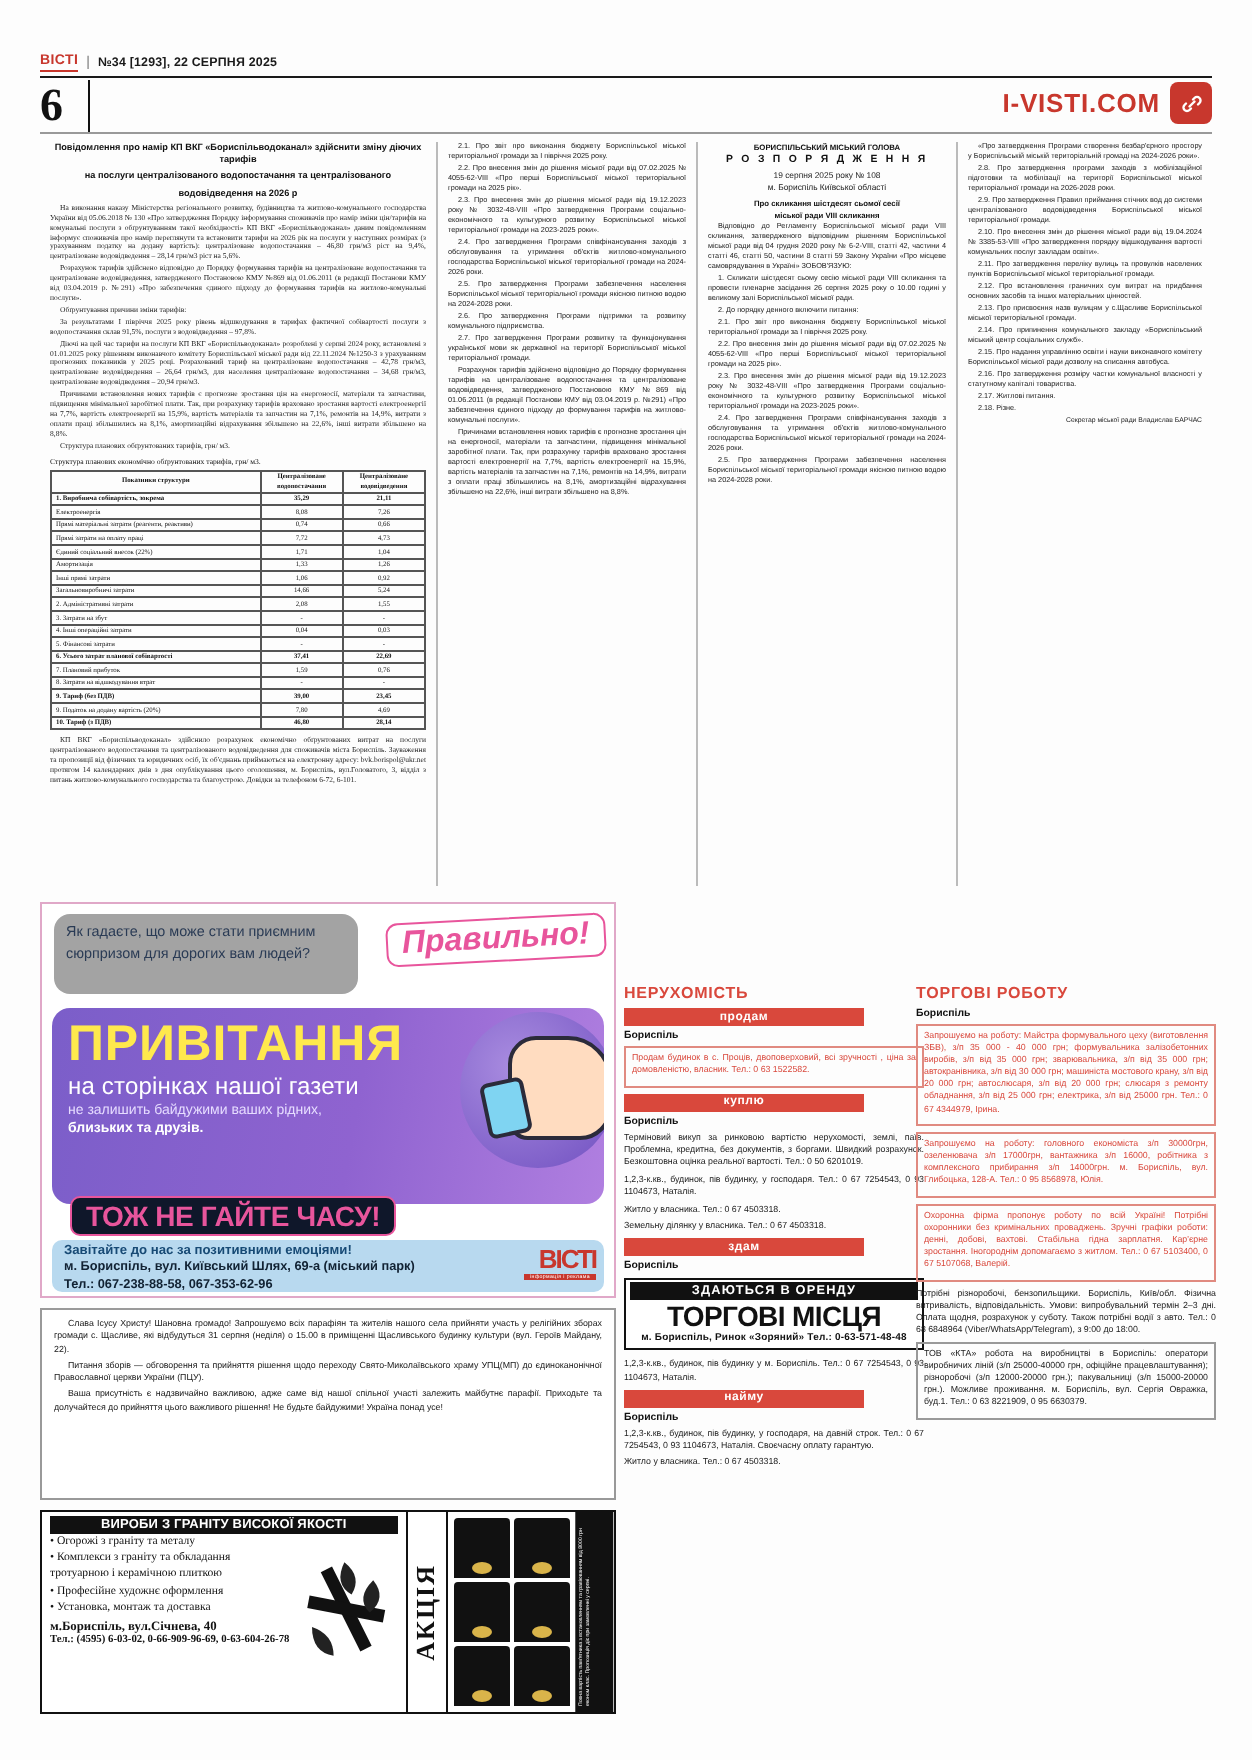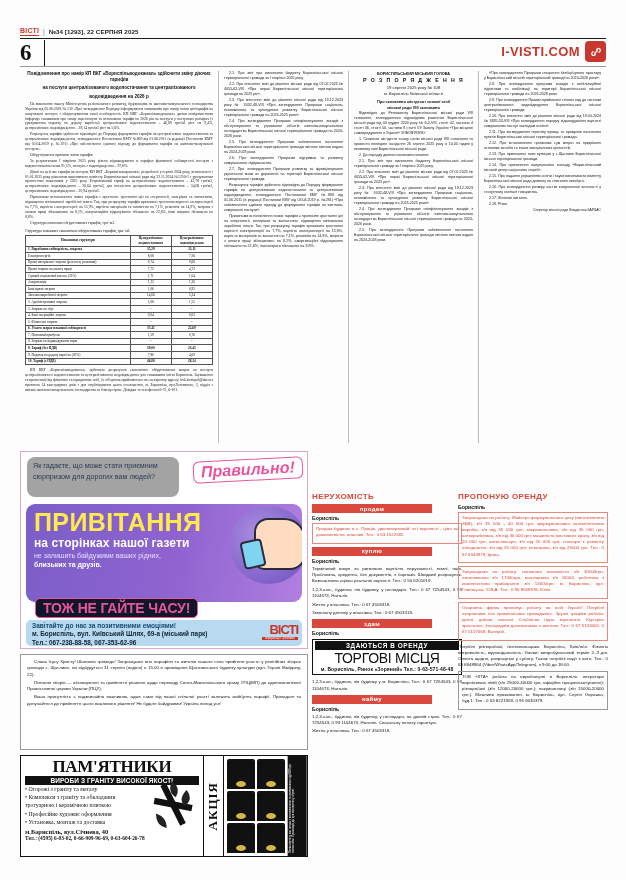--- a/index.html
+++ b/index.html
@@ -152,21 +152,21 @@
     background: linear-gradient(100deg,#7b5ec9 0%, #8f63d0 55%, #b07fe0 100%);
     border-radius: 9px;
     padding: 5px 8px;
     overflow: hidden;
   }
   .gb-1 {
     font-size: 25px; font-weight: bold; color: #ffe94d;
     letter-spacing: .4px; line-height: 27px;
   }
   .gb-2 {
-    font-size: 12px; font-weight: bold; color: #ffffff;
+    font-size: 12px; font-weight: normal; color: #ffffff;
     line-height: 14px; letter-spacing: .1px;
   }
   .gb-3 {
     font-size: 7px; color: #e6dcff; line-height: 9px; margin-top: 1px;
   }
   .gb-3 b { color: #ffffff; }
   .thumb {
     position: absolute; right: -6px; top: 2px;
     width: 78px; height: 78px; border-radius: 50%;
     background: radial-gradient(circle at 35% 35%, #a98ce0, #6f4fc0);
@@ -326,21 +326,21 @@
   
   .ad-trade {
     border: 1px solid #111; background: #fff;
     margin: 3px 0 4px 0; padding: 1px 2px; text-align: center;
   }
   .tr-1 {
     background: #111; color: #fff; font-size: 6.4px; font-weight: bold;
     letter-spacing: .6px; line-height: 9px;
   }
   .tr-2 {
-    font-size: 14px; font-weight: normal; color: #111;
+    font-size: 14px; font-weight: bold; color: #111;
     letter-spacing: -.3px; line-height: 16px;
   }
   .tr-3 {
     font-size: 5px; font-weight: bold; color: #111;
     line-height: 7px; letter-spacing: .1px;
   }
 </style>
 </head>
 <body>
 
@@ -556,21 +556,20 @@
   </div>
 
   <div class="notice">
     <p>Слава Ісусу Христу! Шановна громадо! Запрошуємо всіх парафіян та жителів нашого села прийняти участь у релігійних зборах громади с. Щасливе, які відбудуться 31 серпня (неділя) о 15.00 в приміщенні Щасливського будинку культури (вул. Героїв Майдану, 22).</p>
     <p>Питання зборів — обговорення та прийняття рішення щодо переходу Свято-Миколаївського храму УПЦ(МП) до єдиноканонічної Православної церкви України (ПЦУ).</p>
     <p>Ваша присутність є надзвичайно важливою, адже саме від нашої спільної участі залежить майбутнє парафії. Приходьте та долучайтеся до прийняття цього важливого рішення! Не будьте байдужими! Україна понад усе!</p>
   </div>
 
   <div class="ad-mon">
     <div class="mon-left">
-      <div class="mon-title">ПАМ'ЯТНИКИ</div>
       <div class="mon-sub">ВИРОБИ З ГРАНІТУ ВИСОКОЇ ЯКОСТІ</div>
       <div id="mon-items">
           <div class="mon-li">• Огорожі з граніту та металу</div>
           <div class="mon-li">• Комплекси з граніту та обкладання</div>
           <div class="mon-li">   тротуарною і керамічною плиткою</div>
           <div class="mon-li">• Професійне художнє оформлення</div>
           <div class="mon-li">• Установка, монтаж та доставка</div>
         </div>
       <div class="mon-addr">м.Бориспіль, вул.Січнева, 40</div>
       <div class="mon-tel">Тел.: (4595) 6-03-02, 0-66-909-96-69, 0-63-604-26-78</div>
@@ -619,21 +618,21 @@
         </div>
         <p class="cls-p">1,2,3-к.кв., будинок, пів будинку у м. Бориспіль. Тел.: 0 67 7254543, 0 93 1104673, Наталія.</p>
         <div class="cls-bar">найму</div>
         <div class="cls-city">Бориспіль</div>
         <p class="cls-p">1,2,3-к.кв., будинок, пів будинку, у господаря, на давній строк. Тел.: 0 67 7254543, 0 93 1104673, Наталія. Своєчасну оплату гарантую.</p>
         <p class="cls-p">Житло у власника. Тел.: 0 67 4503318.</p>
       </div>
   </div>
 
   <div class="cls col-b">
-    <div class="cls-h">ПРОПОНУЮ ОРЕНДУ</div>
+    <div class="cls-h">ТОРГОВІ РОБОТУ</div>
     <div class="cls-city">Бориспіль</div>
     <div id="cls-b-body">
         <div class="cls-box red">
           <p>Запрошуємо на роботу: Майстра формувального цеху (виготовлення ЗБВ), з/п 35 000 - 40 000 грн; формувальника залізобетонних виробів, з/п від 35 000 грн; зварювальника, з/п від 35 000 грн; автокранівника, з/п від 30 000 грн; машиніста мостового крану, з/п від 20 000 грн; автослюсаря, з/п від 20 000 грн; слюсаря з ремонту обладнання, з/п від 25 000 грн; електрика, з/п від 25000 грн. Тел.: 0 67 4344979, Ірина.</p>
         </div>
         <div class="cls-box red">
           <p>Запрошуємо на роботу: головного економіста з/п 30000грн, озеленювача з/п 17000грн, вантажника з/п 16000, робітника з комплексного прибирання з/п 14000грн. м. Бориспіль, вул. Глибоцька, 128-А. Тел.: 0 95 8568978, Юлія.</p>
         </div>
         <div class="cls-box red">
           <p>Охоронна фірма пропонує роботу по всій Україні! Потрібні охоронники без кримінальних проваджень. Зручні графіки роботи: денні, добові, вахтові. Стабільна гідна зарплатня. Кар'єрне зростання. Іногороднім допомагаємо з житлом. Тел.: 0 67 5103400, 0 67 5107068, Валерій.</p>

